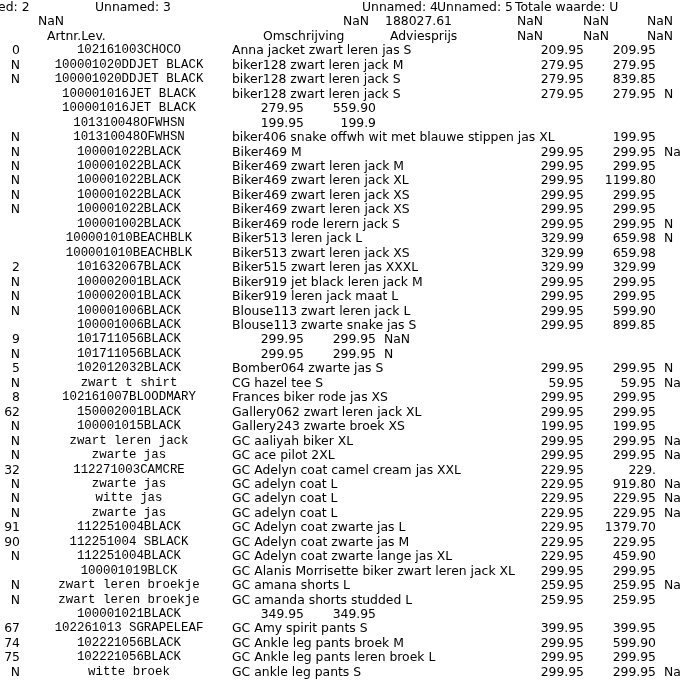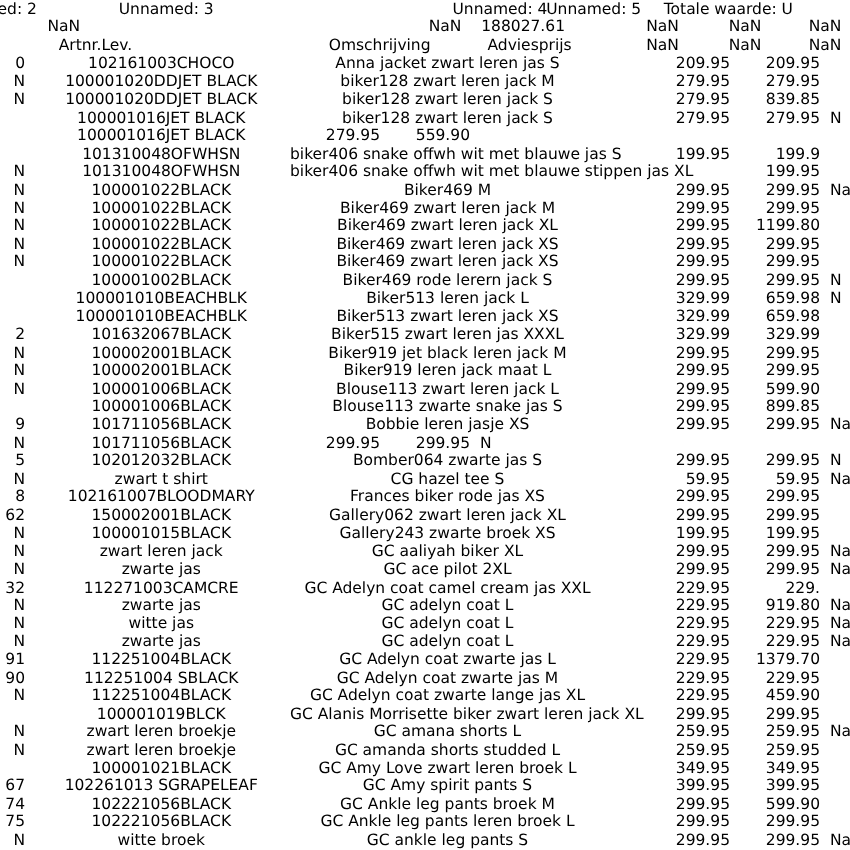--- a/index.html
+++ b/index.html
@@ -4,31 +4,31 @@
 <style>
   html,body{margin:0;padding:0;background:#fff;}
   .sheet{
     position:relative;width:680px;height:680px;overflow:hidden;background:#ffffff;
     font-family:"DejaVu Sans","Liberation Sans",sans-serif;
     font-size:12.4px;color:#000;
   }
   .line{position:relative;height:14.46px;line-height:14.46px;white-space:nowrap;}
   .abs{position:absolute;top:0;white-space:pre;}
   
-  .hdr .c0{left:-14px}.hdr .c1{left:95px}.hdr .c2{left:362px}.hdr .c3{left:437px}.hdr .c4{left:531px}
+  .hdr .c0{left:-14px}.hdr .c1{left:95px}.hdr .c2{left:362px}.hdr .c3{left:437px}.hdr .c4{left:515px}
   
   .r1 .c0{left:38px}.r1 .c1{left:343px}.r1 .c2{left:385px}.r1 .c3{left:517px}.r1 .c4{left:583px}.r1 .c5{left:647px}
   
   .r2 .c0{left:47px}.r2 .c1{left:263px}.r2 .c2{left:390px}.r2 .c3{left:517px}.r2 .c4{left:583px}.r2 .c5{left:647px}
   
   .row{display:flex;height:14.46px;line-height:14.46px;}
   .cell{box-sizing:border-box;white-space:pre;overflow:visible;}
   .frag{width:26px;text-align:right;padding-right:6px;flex:none;}
-  .artnr{width:206px;text-align:center;flex:none;}
-  .desc{width:280px;text-align:center;padding-right:28px;flex:none;}
+  .artnr{width:206px;text-align:center;flex:none;font-family:Liberation Mono, monospace;}
+  .desc{width:280px;text-align:left;padding-right:28px;flex:none;}
   .p1{width:72px;text-align:right;flex:none;}
   .p2{width:72px;text-align:right;flex:none;}
   .extra{width:0;flex:none;padding-left:8px;}
 </style>
 </head>
 <body>
 
 <div class="sheet">
 
   <div class="line hdr">
@@ -98,21 +98,20 @@
     <span class="cell frag"></span>
     <span class="cell artnr">100001016JET BLACK</span>
     <span class="cell p1">279.95</span>
     <span class="cell p2">559.90</span>
     <span class="cell extra"></span>
   </div>
 
   <div class="row">
     <span class="cell frag"></span>
     <span class="cell artnr">101310048OFWHSN</span>
-    <span class="cell desc">biker406 snake offwh wit met blauwe jas S</span>
     <span class="cell p1">199.95</span>
     <span class="cell p2">199.9</span>
     <span class="cell extra"></span>
   </div>
 
   <div class="row">
     <span class="cell frag">N</span>
     <span class="cell artnr">101310048OFWHSN</span>
     <span class="cell desc">biker406 snake offwh wit met blauwe stippen jas XL</span>
     <span class="cell p1"></span>
@@ -233,21 +232,20 @@
     <span class="cell artnr">100001006BLACK</span>
     <span class="cell desc">Blouse113 zwarte snake jas S</span>
     <span class="cell p1">299.95</span>
     <span class="cell p2">899.85</span>
     <span class="cell extra"></span>
   </div>
 
   <div class="row">
     <span class="cell frag">9</span>
     <span class="cell artnr">101711056BLACK</span>
-    <span class="cell desc">Bobbie leren jasje XS</span>
     <span class="cell p1">299.95</span>
     <span class="cell p2">299.95</span>
     <span class="cell extra">NaN</span>
   </div>
 
   <div class="row">
     <span class="cell frag">N</span>
     <span class="cell artnr">101711056BLACK</span>
     <span class="cell p1">299.95</span>
     <span class="cell p2">299.95</span>
@@ -403,21 +401,20 @@
     <span class="cell artnr">zwart leren broekje</span>
     <span class="cell desc">GC amanda shorts studded L</span>
     <span class="cell p1">259.95</span>
     <span class="cell p2">259.95</span>
     <span class="cell extra"></span>
   </div>
 
   <div class="row">
     <span class="cell frag"></span>
     <span class="cell artnr">100001021BLACK</span>
-    <span class="cell desc">GC Amy Love zwart leren broek L</span>
     <span class="cell p1">349.95</span>
     <span class="cell p2">349.95</span>
     <span class="cell extra"></span>
   </div>
 
   <div class="row">
     <span class="cell frag">67</span>
     <span class="cell artnr">102261013 SGRAPELEAF</span>
     <span class="cell desc">GC Amy spirit pants S</span>
     <span class="cell p1">399.95</span>

